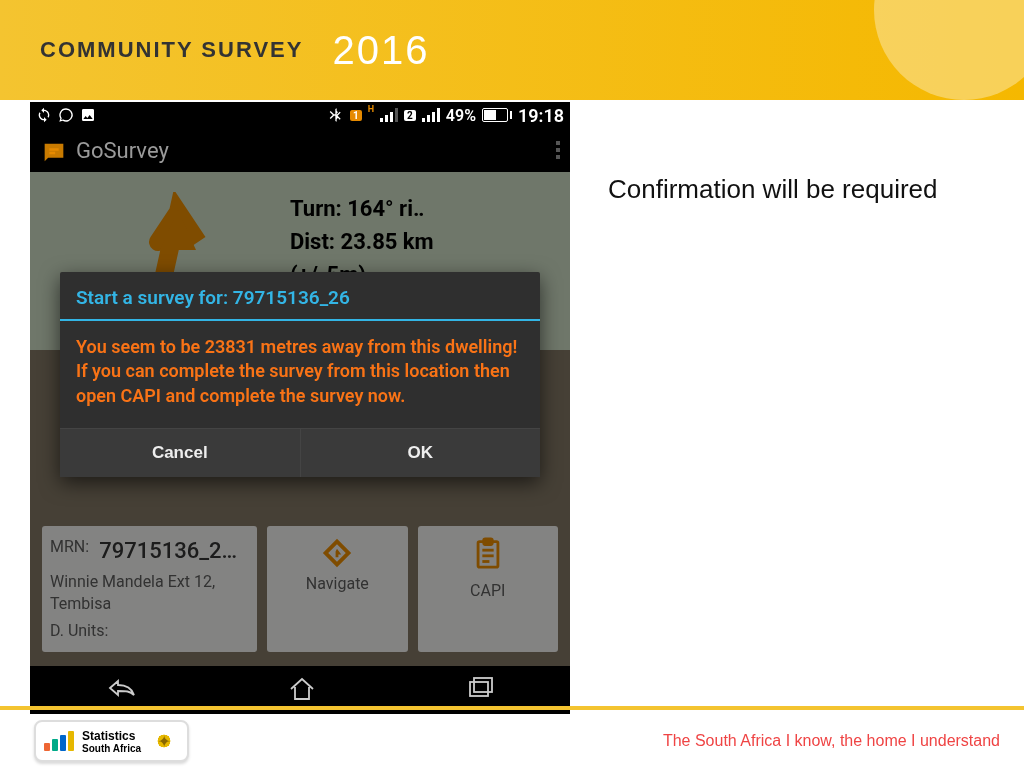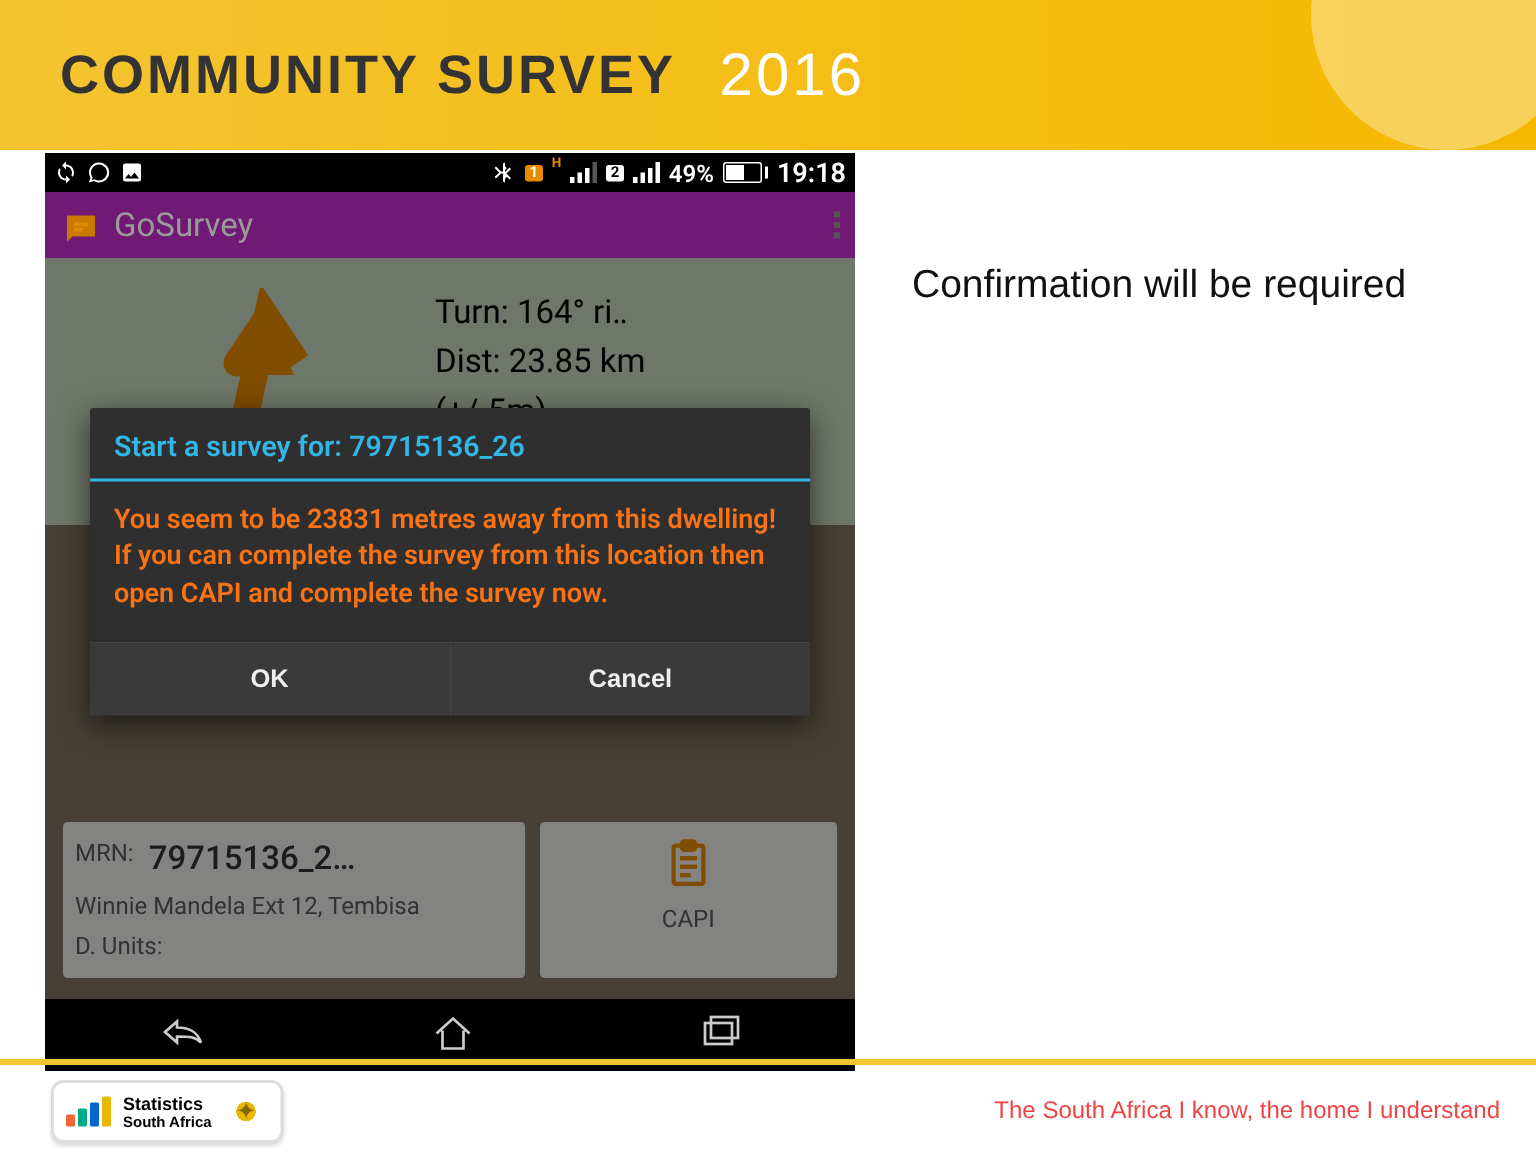--- a/index.html
+++ b/index.html
@@ -10,21 +10,21 @@
     position: relative; overflow: hidden;
   }
   
   .banner {
     height: 100px;
     background: linear-gradient(90deg,#f4c430 0%,#f5b800 100%);
     position: relative;
     display: flex; align-items: center;
     padding-left: 40px;
   }
-  .banner .title-a { font-size: 36px; font-weight: 800; color:#333; letter-spacing:2px;}
+  .banner .title-a { font-size: 22px; font-weight: 800; color:#333; letter-spacing:2px;}
   .banner .title-b { font-size: 40px; font-weight: 300; color:#fff; margin-left:29px; letter-spacing:2px;}
   .banner-deco {
     position:absolute; right:0; top:0; width:420px; height:100%;
     opacity:.35;
   }
   .banner-deco::before{
     content:""; position:absolute; width:180px;height:180px;border-radius:50%;
     background:#fff; right:-30px; top:-80px;
   }
   
@@ -49,31 +49,31 @@
   .signal i:nth-child(2){height:7px;left:5px}
   .signal i:nth-child(3){height:10px;left:10px}
   .signal i:nth-child(4){height:14px;left:15px}
   .sim-badge{background:#e68a00;color:#fff;font-size:10px;font-weight:700;padding:0 3px;border-radius:2px;}
   .sim-badge2{background:#fff;color:#000;font-size:10px;font-weight:700;padding:0 3px;border-radius:2px;}
   .battery{display:flex;align-items:center;gap:2px;}
   .batt-body{width:26px;height:14px;border:1.5px solid #fff;border-radius:2px;position:relative;}
   .batt-body::after{content:"";position:absolute;left:1px;top:1px;bottom:1px;width:49%;background:#fff;}
   .batt-tip{width:2px;height:8px;background:#fff;}
   
-  .appbar{height:44px;background:#701a75;display:flex;align-items:center;padding:0 10px;gap:8px;}
+  .appbar{height:44px;background:#000000;display:flex;align-items:center;padding:0 10px;gap:8px;}
   .app-logo{width:28px;height:22px;color:#e68a00;}
   .appbar h1{font-size:22px;font-weight:400;color:#9a9a9a;}
   .appbar .menu{margin-left:auto;color:#555;display:flex;flex-direction:column;gap:3px;align-items:center}
   .appbar .menu span{width:4px;height:4px;background:#555;display:block;}
   
   .mapzone{position:absolute;top:70px;left:0;right:0;bottom:48px;
            background:linear-gradient(#c9d9c0 0%,#c9d9c0 36%,#7f7563 36%,#7f7563 100%);
            filter:brightness(.55);}
   .map-arrow{position:absolute;left:70px;top:20px;}
-  .nav-text{position:absolute;left:260px;top:20px;color:#000;font-weight:400;font-size:22px;line-height:1.5;}
+  .nav-text{position:absolute;left:260px;top:20px;color:#000;font-weight:700;font-size:22px;line-height:1.5;}
   
   .dialog{
     position:absolute; left:30px; right:30px; top:170px;
     background:#2f2f2f; border-radius:2px;
     box-shadow:0 6px 20px rgba(0,0,0,.6);
   }
   .dialog-title{color:#33b5e5;font-size:19px;font-weight:600;padding:14px 16px 10px;}
   .dialog-divider{height:2px;background:#33b5e5;}
   .dialog-body{color:#f97316;font-size:18px;font-weight:600;padding:14px 16px 20px;line-height:1.35;}
   .dialog-actions{display:flex;border-top:1px solid #444;}
@@ -205,34 +205,43 @@
         <div>(+/-5m)</div>
       </div>
     </div>
 
     <div class="dialog">
       <div class="dialog-title">Start a survey for: 79715136_26</div>
       <div class="dialog-divider"></div>
       <div class="dialog-body" style="white-space:pre-line">You seem to be 23831 metres away from this dwelling!
 If you can complete the survey from this location then open CAPI and complete the survey now.</div>
       <div class="dialog-actions">
+        <button>Cancel</button>
         <button>OK</button>
-        <button>Cancel</button>
       </div>
     </div>
 
     <div class="cards">
       <div class="card mrn">
         <div class="row1">
           <span>MRN:</span>
           <span class="vmrn">79715136_2…</span>
         </div>
         <div>Winnie Mandela Ext 12, Tembisa</div>
         <div>D. Units:</div>
       </div>
+      <div class="card nav">
+        <span class="ico">
+          <svg viewBox="0 0 24 24" fill="#e68a00">
+              <path d="M12 2l10 10-10 10L2 12 12 2zm0 3.8L5.8 12 12 18.2 18.2 12 12 5.8z"></path>
+              <path fill="#e68a00" d="M10 10v4h2v-2h2l-3-4-1 2z" transform="translate(1 1)"></path>
+            </svg>
+        </span>
+        <span>Navigate</span>
+      </div>
       <div class="card capi">
         <span class="ico">
           <svg viewBox="0 0 24 24" fill="none" stroke="#e68a00" stroke-width="2">
               <rect x="5" y="4" width="14" height="18" rx="1"></rect>
               <rect x="9" y="2" width="6" height="4" rx="1" fill="#e68a00"></rect>
               <line x1="8" y1="10" x2="16" y2="10"></line>
               <line x1="8" y1="14" x2="16" y2="14"></line>
               <line x1="8" y1="18" x2="13" y2="18"></line>
             </svg>
         </span>

